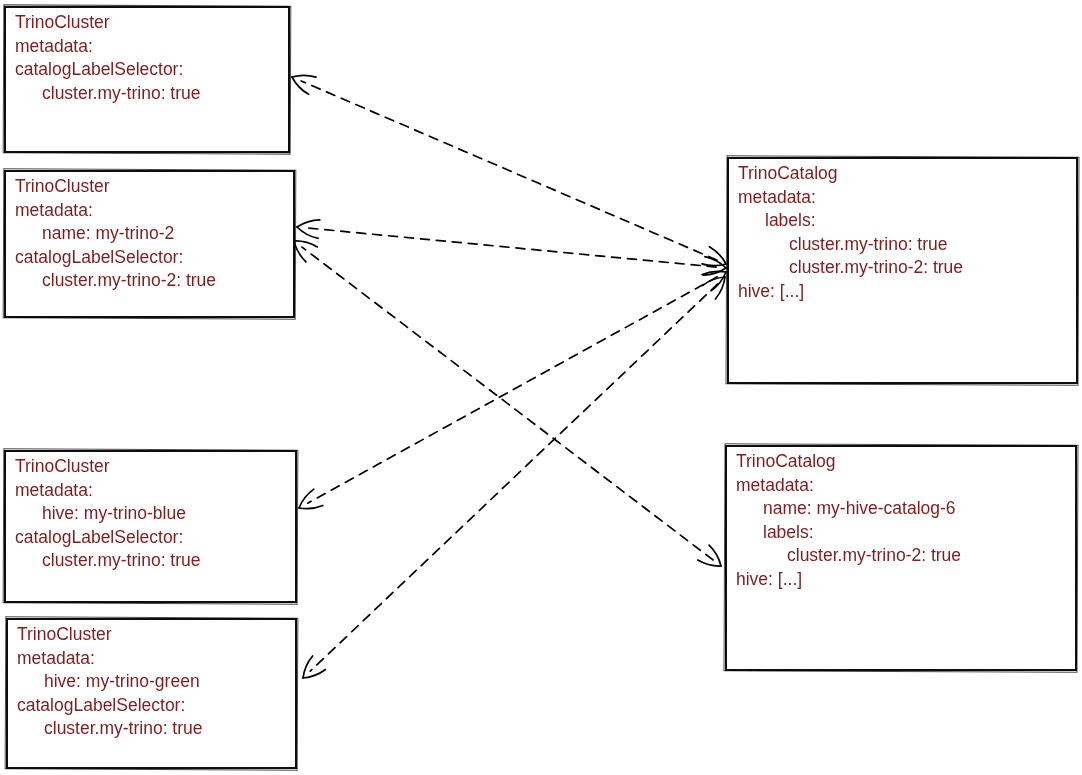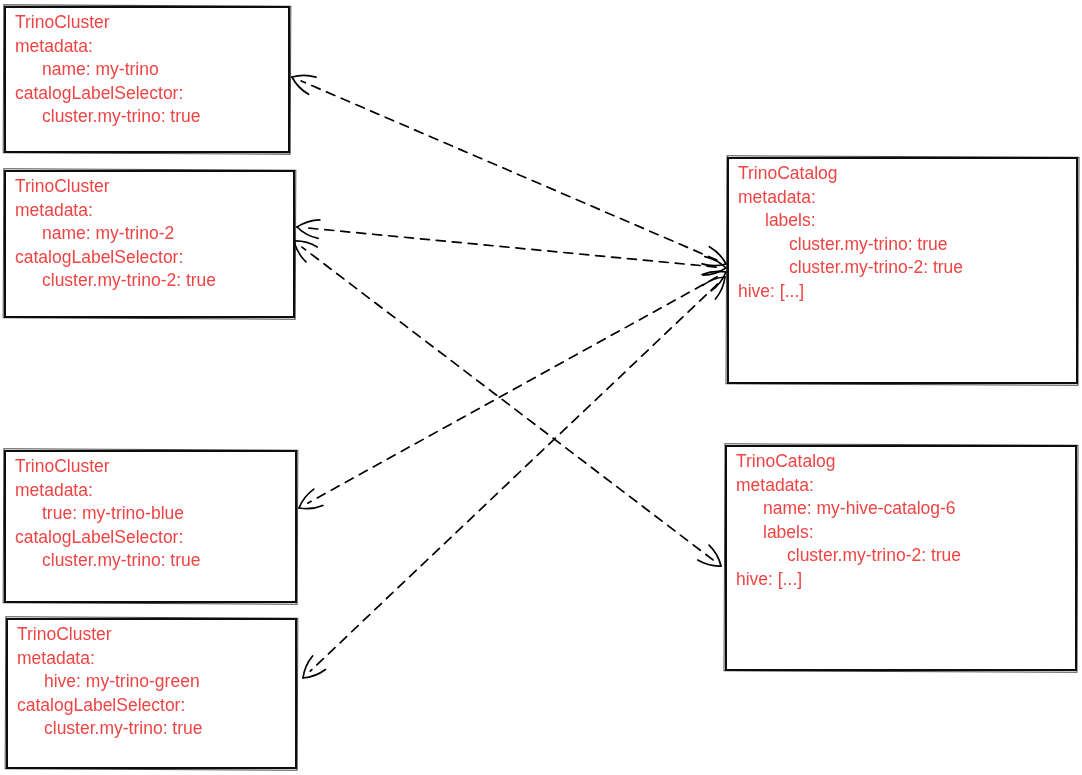--- a/index.html
+++ b/index.html
@@ -7,21 +7,21 @@
     padding: 0;
     background: #ffffff;
   }
   .canvas {
     position: relative;
     width: 1082px;
     height: 775px;
     background: #ffffff;
     overflow: hidden;
     font-family: "Liberation Sans", "DejaVu Sans", sans-serif;
-    color: #ef4444;
+    color: #7f1d1d;
   }
   #edges-layer {
     position: absolute;
     left: 0; top: 0;
     width: 1082px;
     height: 775px;
     pointer-events: none;
   }
   .box {
     position: absolute;
@@ -83,35 +83,34 @@
       <path d="M 713.0426892750102 559.9434988627127 L 301.9573107249898 247.0565011372873" fill="none" stroke="#000000" stroke-width="1.7" stroke-linecap="round" stroke-dasharray="9 7"></path>
       <path d="M 721 566 Q 718.0722083268562 553.8477147861537 709.0704258570976 545.1748886973204" fill="none" stroke="#000000" stroke-width="1.7" stroke-linecap="round"></path>
       <path d="M 721 566 Q 708.5068931370987 566.4150673585427 697.7495652183477 560.0487579057702" fill="none" stroke="#000000" stroke-width="1.7" stroke-linecap="round"></path>
       <path d="M 294 241 Q 296.92779167314376 253.15228521384643 305.9295741429025 261.8251113026796" fill="none" stroke="#000000" stroke-width="1.7" stroke-linecap="round"></path>
       <path d="M 294 241 Q 306.49310686290136 240.58493264145727 317.2504347816523 246.9512420942298" fill="none" stroke="#000000" stroke-width="1.7" stroke-linecap="round"></path>
     </svg>
 
   <div class="box pos-0">
       <div class="yaml-line indent-0">TrinoCluster</div>
       <div class="yaml-line indent-0">metadata:</div>
-      <div class="yaml-line indent-1">name: my-trino</div>
       <div class="yaml-line indent-0">catalogLabelSelector:</div>
       <div class="yaml-line indent-1">cluster.my-trino: true</div>
     </div>
   <div class="box pos-1">
       <div class="yaml-line indent-0">TrinoCluster</div>
       <div class="yaml-line indent-0">metadata:</div>
       <div class="yaml-line indent-1">name: my-trino-2</div>
       <div class="yaml-line indent-0">catalogLabelSelector:</div>
       <div class="yaml-line indent-1">cluster.my-trino-2: true</div>
     </div>
   <div class="box pos-2">
       <div class="yaml-line indent-0">TrinoCluster</div>
       <div class="yaml-line indent-0">metadata:</div>
-      <div class="yaml-line indent-1">true: my-trino-blue</div>
+      <div class="yaml-line indent-1">hive: my-trino-blue</div>
       <div class="yaml-line indent-0">catalogLabelSelector:</div>
       <div class="yaml-line indent-1">cluster.my-trino: true</div>
     </div>
   <div class="box pos-3">
       <div class="yaml-line indent-0">TrinoCluster</div>
       <div class="yaml-line indent-0">metadata:</div>
       <div class="yaml-line indent-1">hive: my-trino-green</div>
       <div class="yaml-line indent-0">catalogLabelSelector:</div>
       <div class="yaml-line indent-1">cluster.my-trino: true</div>
     </div>

